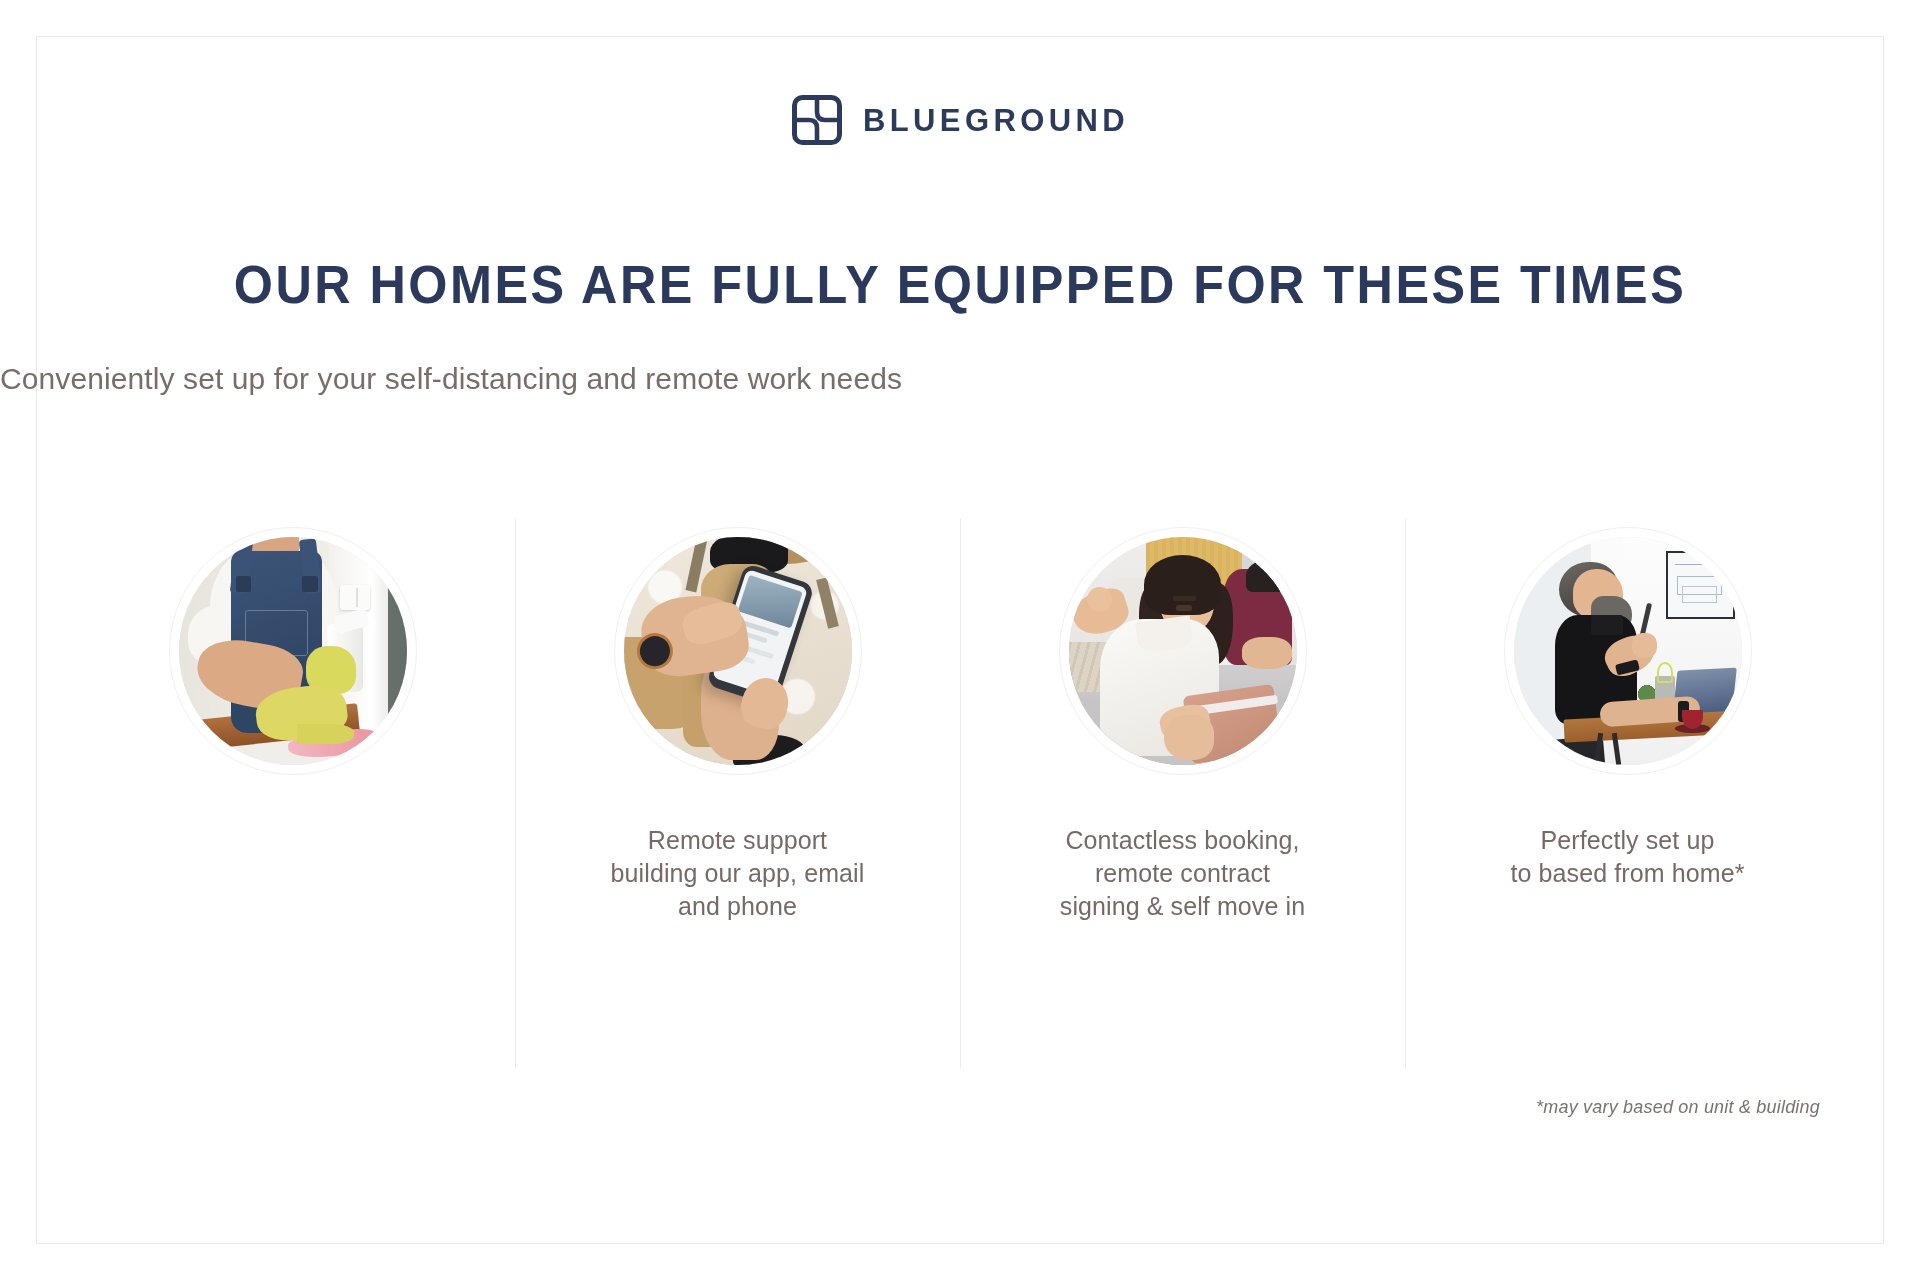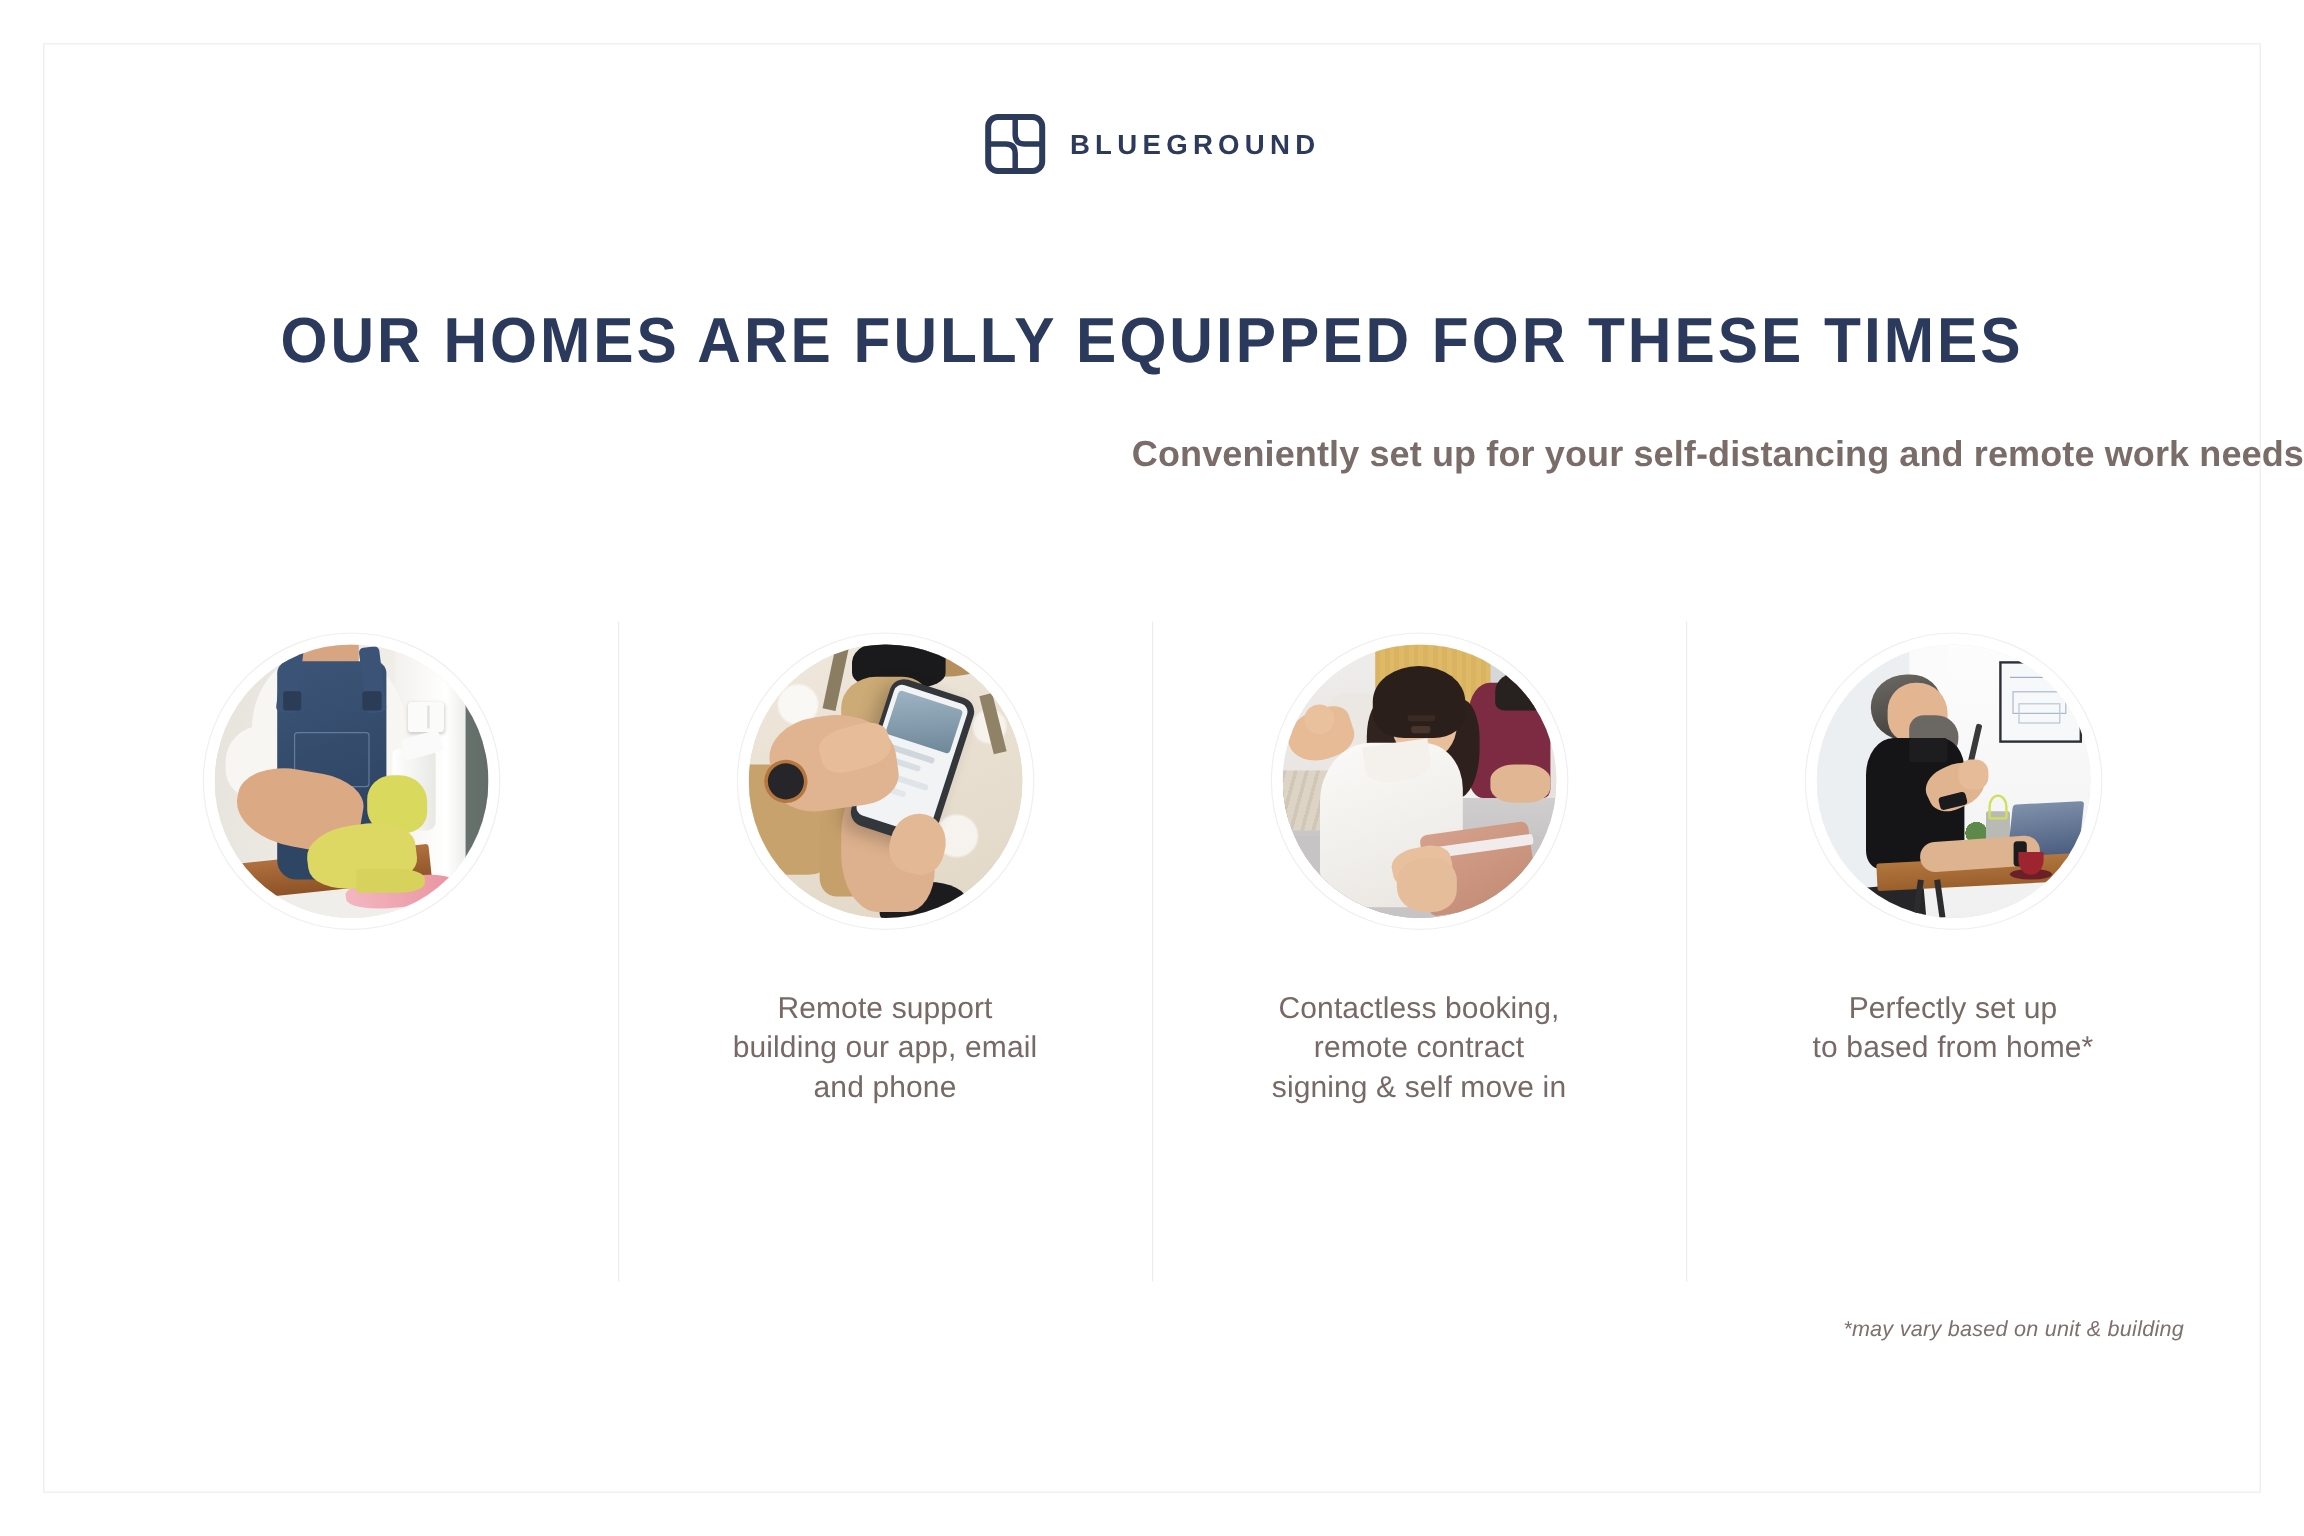--- a/index.html
+++ b/index.html
@@ -35,21 +35,21 @@
     position: absolute;
     left: 0; right: 0;
     top: 94px;
     display: flex;
     align-items: center;
     justify-content: center;
     gap: 20px;
   }
   .logo-mark { width: 52px; height: 52px; display: block; }
   .logo-word {
-    font-size: 23px;
+    font-size: 31px;
     font-weight: bold;
     letter-spacing: 4.4px;
     color: #2c3a5b;
     line-height: 1;
     white-space: nowrap;
   }
 
   
   .headline {
     position: absolute;
@@ -63,23 +63,23 @@
     line-height: 1;
     text-transform: uppercase;
     transform: scaleX(0.95);
     white-space: nowrap;
   }
 
   .subhead {
     position: absolute;
     left: 0; right: 0;
     top: 360px;
-    text-align: right;
+    text-align: left;
     font-size: 30px;
-    font-weight: bold;
+    font-weight: normal;
     color: #7a6c68;
     line-height: 1.25;
     letter-spacing: 0.1px;
     white-space: nowrap;
   }
 
   
   .cards {
     position: absolute;
     left: 70px;

